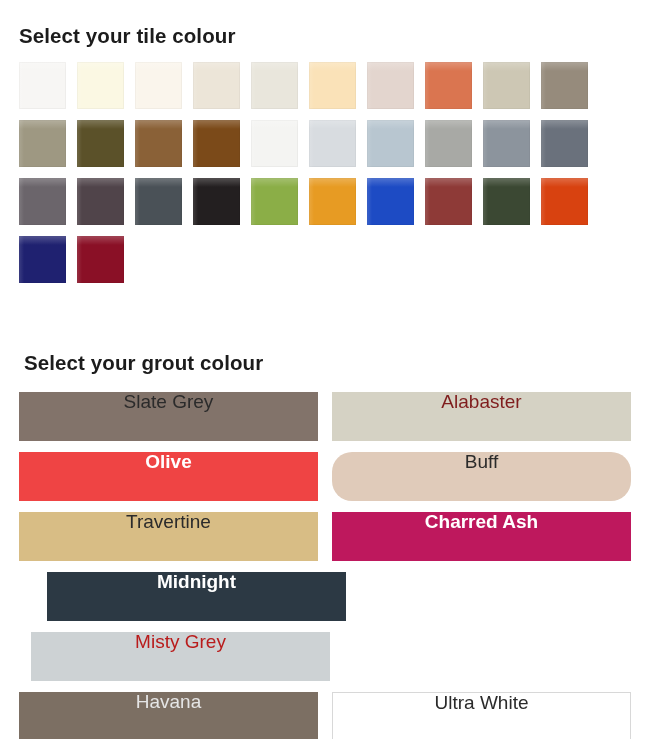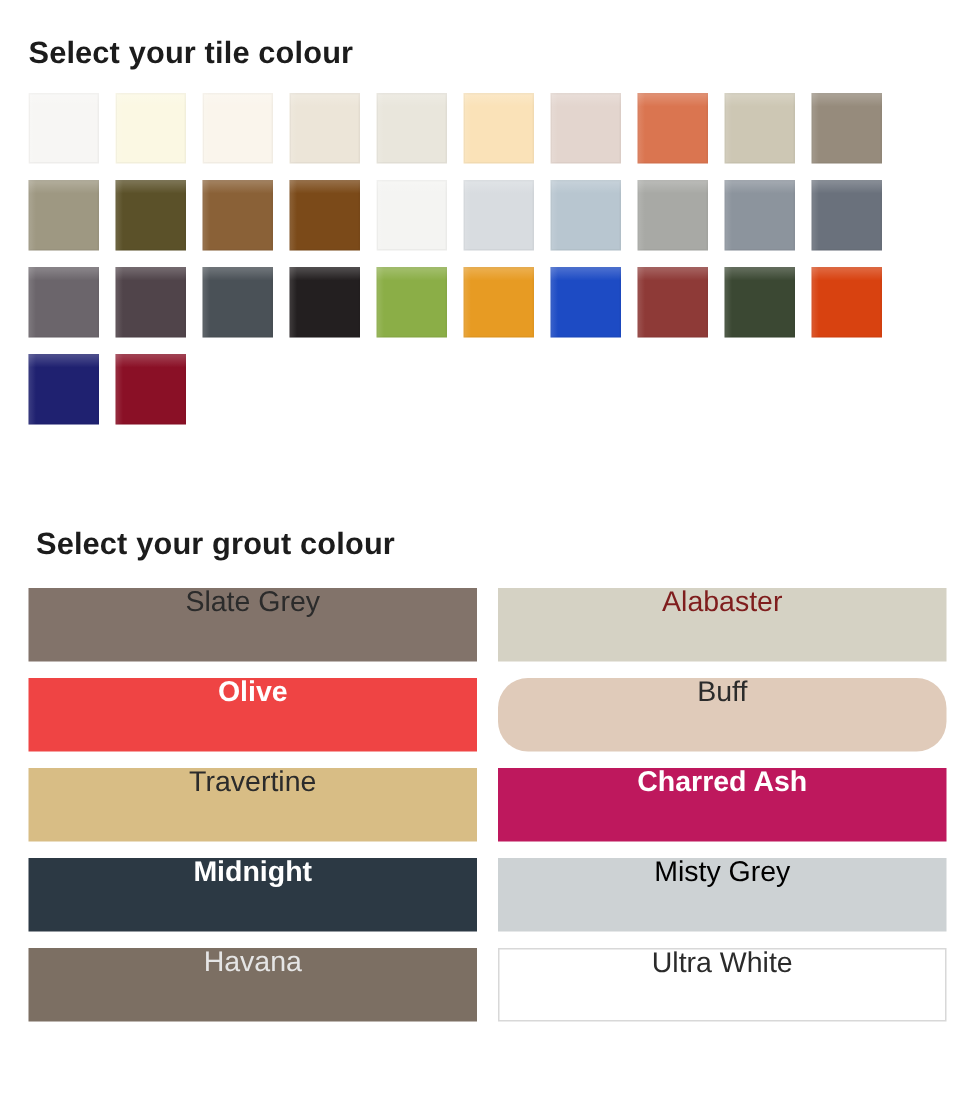--- a/index.html
+++ b/index.html
@@ -161,24 +161,24 @@
     </div>
     <div class="grout-button" style="background: rgb(224, 203, 186); color: rgb(43, 43, 43); border-radius: 20px;">
       <span class="grout-label">Buff</span>
     </div>
     <div class="grout-button" style="background: rgb(216, 189, 133); color: rgb(43, 43, 43);">
       <span class="grout-label">Travertine</span>
     </div>
     <div class="grout-button bold" style="background: #be185d; color: rgb(255, 255, 255);">
       <span class="grout-label">Charred Ash</span>
     </div>
-    <div class="grout-button bold" style="background: rgb(44, 57, 68); color: rgb(255, 255, 255);">
+    <div class="grout-button bold" style="background: rgb(44, 57, 68); color: rgb(255, 255, 255); margin-left: 28px;">
       <span class="grout-label">Midnight</span>
     </div>
-    <div class="grout-button" style="background: rgb(205, 210, 212); color: #000000;">
+    <div class="grout-button" style="background: rgb(205, 210, 212); color: #b91c1c; margin-left: 12px;">
       <span class="grout-label">Misty Grey</span>
     </div>
     <div class="grout-button" style="background: rgb(124, 111, 99); color: #e5e5e5;">
       <span class="grout-label">Havana</span>
     </div>
     <div class="grout-button outlined" style="background: rgb(255, 255, 255); color: rgb(43, 43, 43);">
       <span class="grout-label">Ultra White</span>
     </div>
   </div>
 

